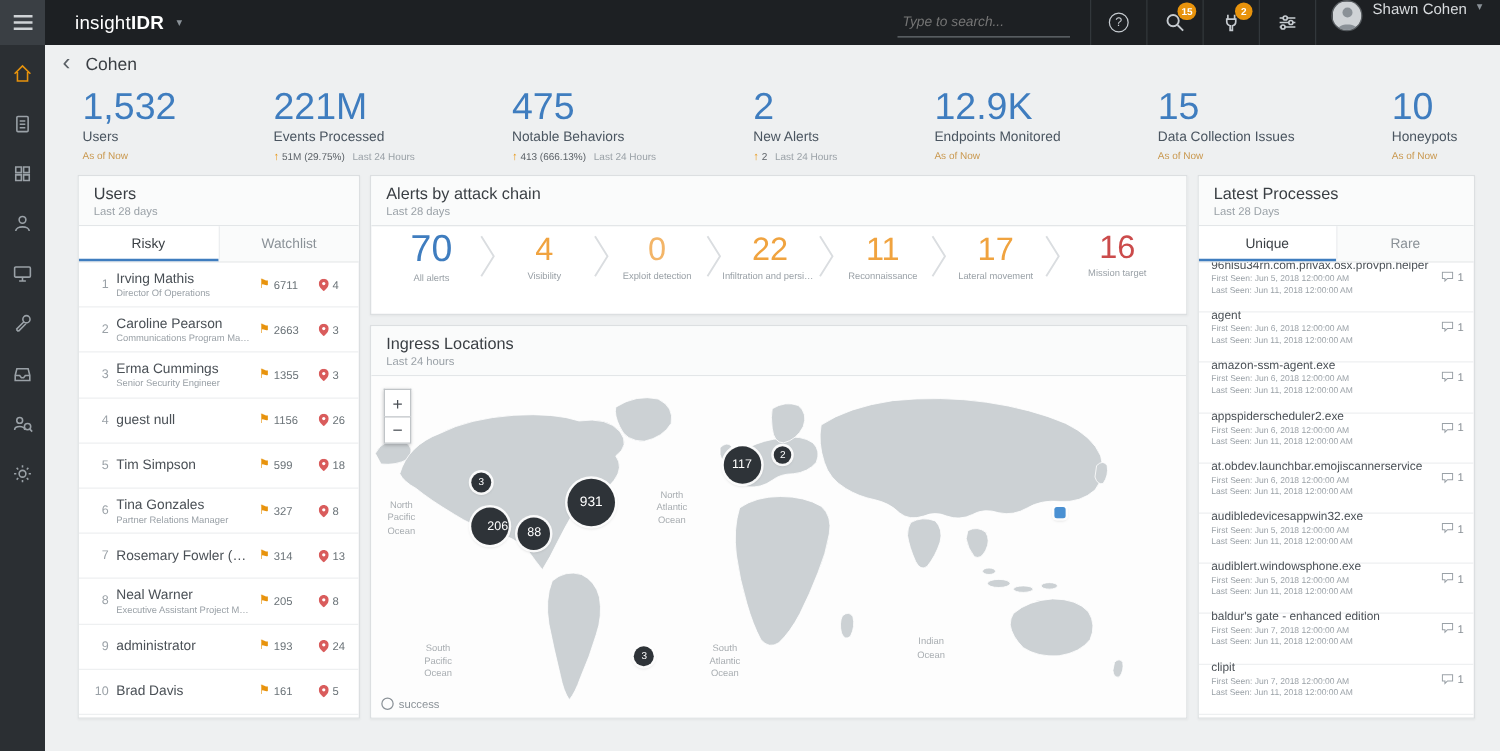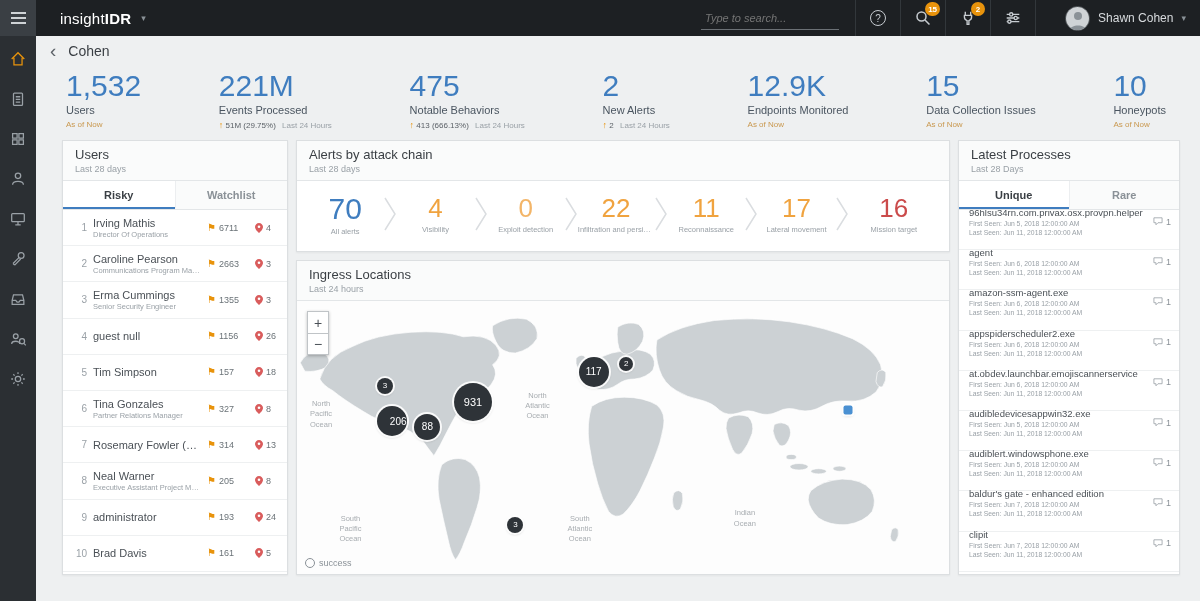--- a/index.html
+++ b/index.html
@@ -13,21 +13,21 @@
   .logo { margin-left:24px; font-size:15px; letter-spacing:.2px; color:#fff; }
   .logo .idr { font-weight:bold; }
   .logo-chevron { margin-left:10px; font-size:9px; color:#8a9197; cursor:pointer; }
   .topbar-right { margin-left:auto; display:flex; align-items:stretch; height:36px; }
   .search-wrap { align-self:center; margin-right:16px; border-bottom:1px solid #6b7075; padding:2px 4px 3px; width:138px; }
   .search-wrap input { background:transparent; border:none; outline:none; color:#cfd3d6; font-style:italic; font-size:11px; width:100%; font-family:Liberation Sans, sans-serif; }
   .icon-cell { width:45px; border-left:1px solid #32373b; display:flex; align-items:center; justify-content:center; position:relative; cursor:pointer; }
   .icon-cell svg { stroke:#c6cbd0; fill:none; stroke-width:1.5; }
   .badge { position:absolute; top:2px; right:5px; min-width:14px; height:14px; border-radius:8px; background:#e8930c; color:#fff; font-size:8px; font-weight:bold; display:flex; align-items:center; justify-content:center; padding:0 3px; }
   .help-circle { width:16px; height:16px; border:1.5px solid #c6cbd0; border-radius:50%; display:flex; align-items:center; justify-content:center; font-size:10px; color:#c6cbd0; }
-  .user-cell { display:flex; align-items:center; gap:8px; padding:0 14px 0 29px; border-left:1px solid #32373b; cursor:pointer; }
+  .user-cell { display:flex; align-items:flex-start; gap:8px; padding:0 14px 0 12px; border-left:1px solid #32373b; cursor:pointer; }
   .avatar { width:25px; height:25px; border-radius:50%; overflow:hidden; flex:none; border:1px solid #555a5e; }
   .user-name { font-size:12px; color:#d8dbde; }
   .user-chevron { font-size:9px; color:#8a9197; }
 
   
   .sidebar { position:absolute; top:36px; left:0; width:36px; height:565px; background:#2b2f33; display:flex; flex-direction:column; align-items:center; padding-top:13px; gap:20px; z-index:15; }
   .side-icon { width:20px; height:20px; display:flex; align-items:center; justify-content:center; cursor:pointer; }
   .side-icon svg { stroke:#9aa1a7; fill:none; stroke-width:1.4; }
   .side-icon.active svg { stroke:#e8930c; }
 
@@ -52,37 +52,37 @@
   .card-title { font-size:13px; color:#3a3f44; }
   .card-sub { font-size:9px; color:#9aa1a7; margin-top:2px; }
 
   .users-card { width:226px; flex:none; }
   .center-col { flex:1; display:flex; flex-direction:column; gap:8px; min-width:0; }
   .alerts-card { height:112px; flex:none; }
   .map-card { flex:1; }
   .proc-card { width:222px; flex:none; }
 
   .tabs { display:flex; border-bottom:1px solid #e3e6e8; flex:none; }
-  .tab { flex:1; text-align:center; padding:8px 0 6px; font-size:11px; color:#8a9197; cursor:pointer; border-bottom:2px solid transparent; background:#fafbfb;font-weight:bold; }
+  .tab { flex:1; text-align:center; padding:8px 0 6px; font-size:11px; color:#8a9197; cursor:pointer; border-bottom:2px solid transparent; background:#fafbfb; }
   .tab.active { color:#3a3f44; background:#fff; border-bottom-color:#3f7dbf; }
   .tab + .tab { border-left:1px solid #eceef0; }
 
   
   .user-rows { flex:1; overflow:hidden; }
   .user-row { display:flex; align-items:center; height:36.2px; padding:0 8px 0 10px; border-bottom:1px solid #eef0f1; gap:6px; cursor:pointer; }
   .u-rank { width:14px; font-size:10px; color:#9aa1a7; text-align:right; flex:none; }
   .u-info { flex:1; min-width:0; }
   .u-name { font-size:11px; color:#4a5056; white-space:nowrap; overflow:hidden; text-overflow:ellipsis; }
   .u-role { font-size:7.5px; color:#9aa1a7; margin-top:1px; white-space:nowrap; overflow:hidden; text-overflow:ellipsis; }
   .u-flag { display:flex; align-items:center; gap:3px; font-size:9px; color:#6b7378; width:42px; flex:none; }
   .u-flag .glyph { color:#e8930c; font-size:10px; line-height:1; }
   .u-pin { display:flex; align-items:center; gap:3px; font-size:9px; color:#6b7378; width:24px; flex:none; }
 
   
-  .stages { flex:1; display:flex; align-items:center; padding:2px 10px 6px; }
+  .stages { flex:1; display:flex; align-items:flex-start; padding:2px 10px 6px; }
   .stage-wrap { display:flex; align-items:center; flex:1; min-width:0; }
   .stage { flex:1; text-align:center; min-width:0; cursor:pointer; }
   .stage-value { font-size:26px; line-height:1.1; }
   .stage-label { font-size:7.5px; color:#9aa1a7; margin-top:2px; white-space:nowrap; overflow:hidden; text-overflow:ellipsis; }
   .stages .stage-wrap:last-child .sep { display:none; }
 
   
   .map-body { flex:1; position:relative; background:#fdfdfd; overflow:hidden; }
   .map-svg { position:absolute; left:0; top:0; width:100%; height:100%; }
   .zoom { position:absolute; top:10px; left:10px; display:flex; flex-direction:column; box-shadow:0 1px 3px rgba(0,0,0,.25); z-index:5; }
@@ -374,21 +374,21 @@
           </div>
 
           <div class="user-row">
             <div class="u-rank">5</div>
             <div class="u-info">
               <div class="u-name">Tim Simpson</div>
 
             </div>
             <div class="u-flag">
               <span class="glyph">⚑</span>
-              <span>157</span>
+              <span>599</span>
             </div>
             <div class="u-pin">
               <svg width="8" height="10" viewBox="0 0 8 10">
                 <path d="M4 0 C1.8 0 0 1.8 0 4 c0 2.8 4 6 4 6 s4 -3.2 4 -6 C8 1.8 6.2 0 4 0 z" fill="#d95c5c"></path>
                 <circle cx="4" cy="3.8" r="1.3" fill="#fff"></circle>
               </svg>
               <span>18</span>
             </div>
           </div>
 

